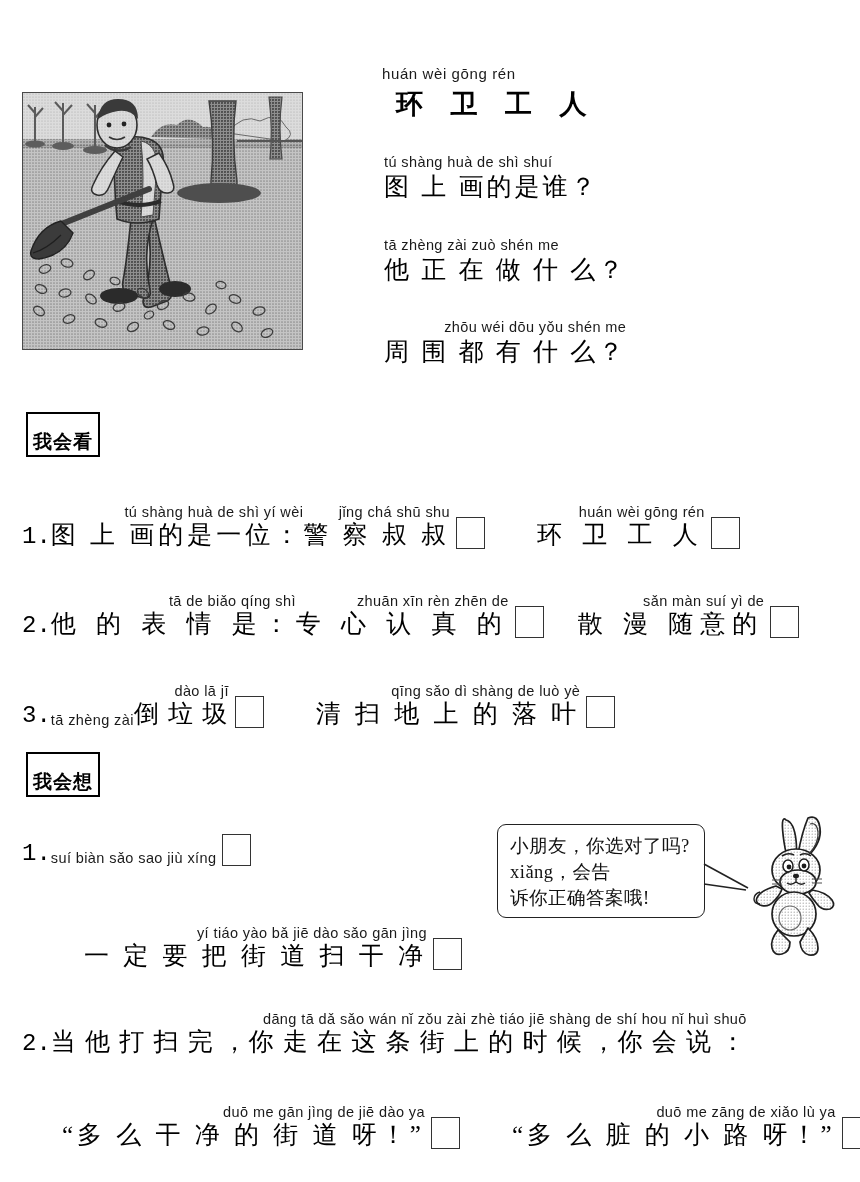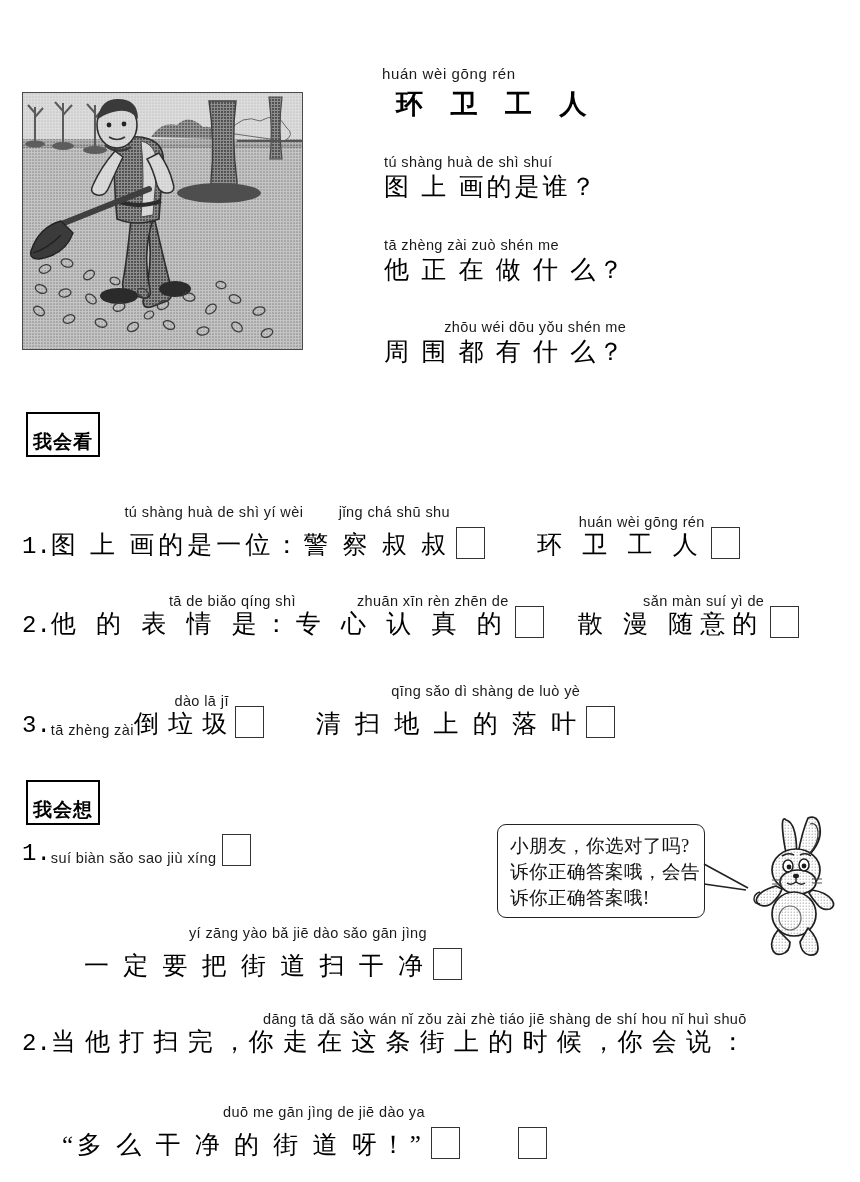--- a/index.html
+++ b/index.html
@@ -93,21 +93,21 @@
     border: 2px solid #000;
     padding: 18px 5px 3px 5px;
     font-family: "Liberation Sans", sans-serif;
     font-weight: bold;
     font-size: 19px;
     line-height: 1.05;
     letter-spacing: 1px;
     background: #fff;
   }
   .section-head-see  { left: 26px; top: 412px; }
-  .section-head-think{ left: 26px; top: 780px; }
+  .section-head-think{ left: 26px; top: 752px; }
 
   
   .qrow {
     position: absolute;
     display: flex;
     align-items: flex-end;
   }
   .qnum {
     font-family: "Liberation Mono", monospace;
     font-size: 24px;
@@ -135,21 +135,21 @@
   
   .row-see-1  { left: 22px; top: 476px; }
   .row-see-2  { left: 22px; top: 565px; }
   .row-see-3  { left: 22px; top: 655px; }
   .row-think-1{ left: 22px; top: 822px; }
   .row-think-1b{ left: 84px; top: 897px; }
   .row-think-2{ left: 22px; top: 983px; }
   .row-think-2b{ left: 62px; top: 1076px; }
 
   .hz-wide  { letter-spacing: 7px; }
-  .hz-mid   { letter-spacing: 4px; margin-top: 10px; }
+  .hz-mid   { letter-spacing: 4px; }
   .hz-tight { letter-spacing: 1.5px; }
 
   
   .bubble {
     position: absolute;
     left: 497px;
     top: 824px;
     width: 208px;
     height: 94px;
     border: 1.6px solid #222;
@@ -378,47 +378,51 @@
   <div class="qrow row-think-1">
     <div class="qnum">1.</div>
     <div class="stack">
       <div class="pinyin">suí biàn sǎo sao jiù xíng</div>
     </div>
     <div class="checkbox"></div>
   </div>
 
   <div class="qrow row-think-1b">
     <div class="stack">
-      <div class="pinyin">yí zāng yào bǎ jiē dào sǎo gān jìng</div>
+      <div class="pinyin">yí tiáo yào bǎ jiē dào sǎo gān jìng</div>
       <div class="hanzi hz-mid">一 定 要 把 街 道 扫 干 净</div>
     </div>
     <div class="checkbox"></div>
   </div>
 
   <div class="qrow row-think-2">
     <div class="qnum">2.</div>
     <div class="stack">
       <div class="pinyin">dāng tā dǎ sǎo wán    nǐ zǒu zài zhè tiáo jiē shàng de shí hou    nǐ huì shuō</div>
       <div class="hanzi hz-tight">当 他 打 扫 完 ，你 走 在 这 条 街 上 的 时 候 ，你 会 说 ：</div>
     </div>
   </div>
 
   <div class="qrow row-think-2b">
     <div class="stack">
       <div class="pinyin">duō me gān jìng de jiē dào ya</div>
       <div class="hanzi hz-mid">“多 么 干 净 的 街 道 呀！”</div>
     </div>
     <div class="checkbox"></div>
     <div class="gap-lg"></div>
+    <div class="stack">
+      <div class="pinyin">duō me zāng de xiǎo lù ya</div>
+      <div class="hanzi hz-mid">“多 么 脏 的 小 路 呀！”</div>
+    </div>
     <div class="checkbox"></div>
   </div>
 
   <div class="bubble">
     <div class="bubble-line">小朋友，你选对了吗?</div>
-    <div class="bubble-line">诉你正确答案哦，会告</div>
+    <div class="bubble-line">xiǎng，会告</div>
     <div class="bubble-line">诉你正确答案哦!</div>
   </div>
   <svg class="bubble-tail" viewBox="0 0 60 34" xmlns="http://www.w3.org/2000/svg">
     <path d="M2 2 L46 26" stroke="#222" stroke-width="1.6" fill="none"></path>
     <path d="M2 22 L44 28" stroke="#222" stroke-width="1.6" fill="none"></path>
   </svg>
 
   <svg class="rabbit" viewBox="0 0 104 148" xmlns="http://www.w3.org/2000/svg">
     <defs>
       <pattern id="furDots" width="3" height="3" patternUnits="userSpaceOnUse">

